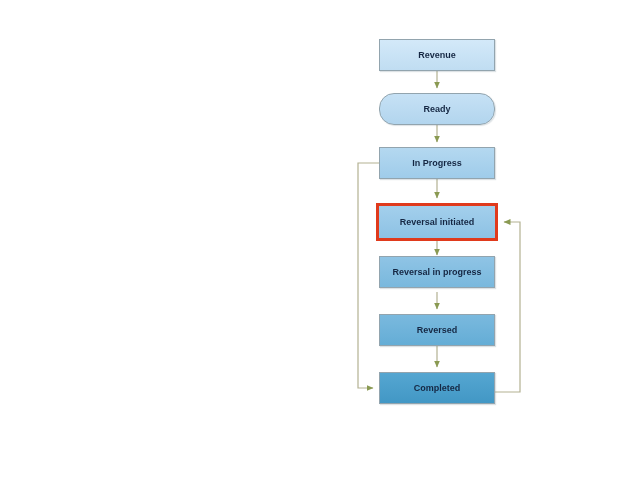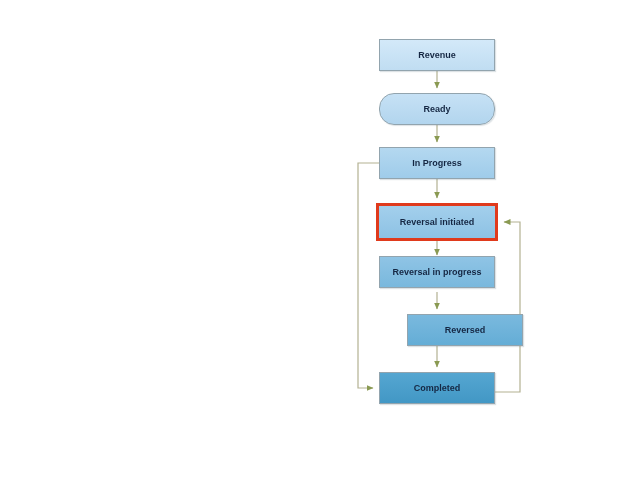--- a/index.html
+++ b/index.html
@@ -97,21 +97,21 @@
   </div>
 
   <div class="node n3 highlighted" style="background: linear-gradient(rgb(163, 207, 236), rgb(141, 194, 228));">
     <span>Reversal initiated</span>
   </div>
 
   <div class="node n4" style="background: linear-gradient(rgb(143, 196, 229), rgb(121, 184, 221));">
     <span>Reversal in progress</span>
   </div>
 
-  <div class="node n5" style="background: linear-gradient(rgb(122, 185, 222), rgb(100, 173, 214)); margin-left: 28px;">
+  <div class="node n5" style="background: linear-gradient(rgb(122, 185, 222), rgb(100, 173, 214));">
     <span>Reversed</span>
   </div>
 
   <div class="node n6" style="background: linear-gradient(rgb(85, 166, 209), rgb(66, 151, 197));">
     <span>Completed</span>
   </div>
 
 </div>
 
 </body></html>

